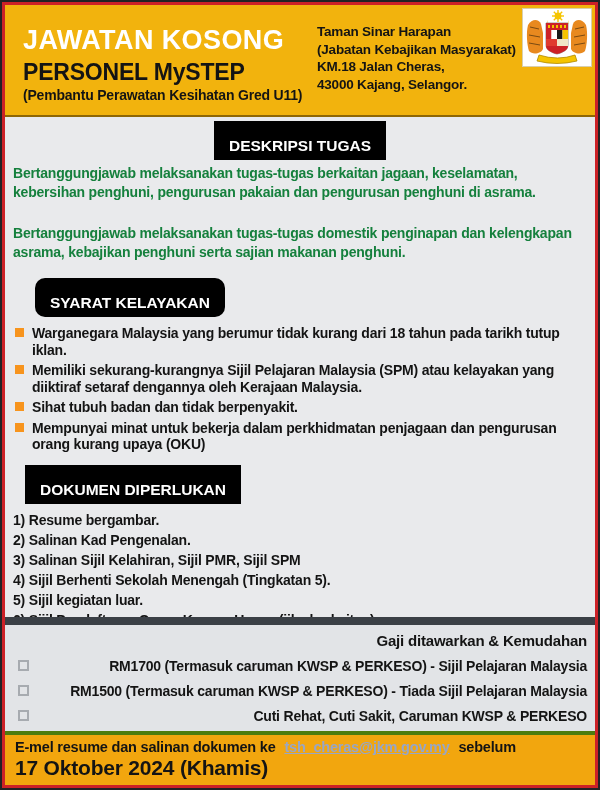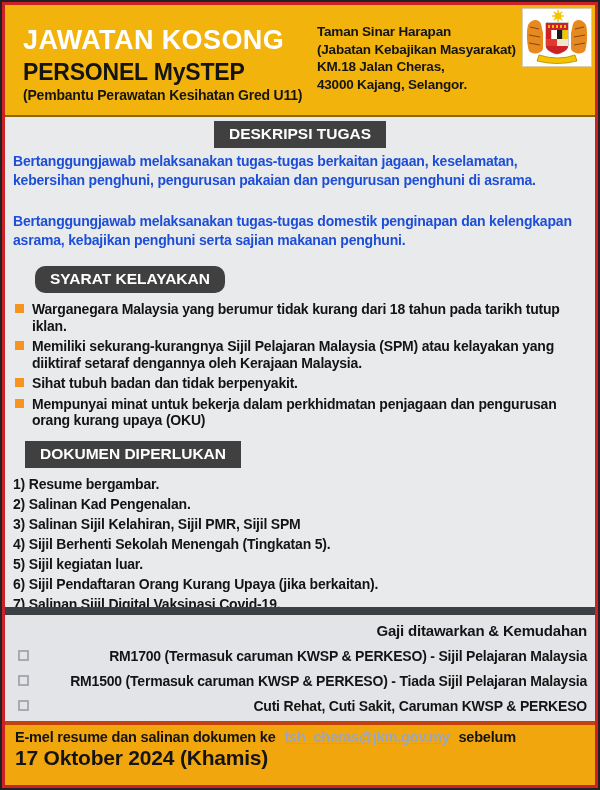--- a/index.html
+++ b/index.html
@@ -21,44 +21,44 @@
   .header-left { position:absolute; left:18px; top:20px; letter-spacing:-0.2px; }
   .title { font-size:27px; font-weight:bold; color:#ffffff; letter-spacing:0.4px; }
   .position { font-size:23px; font-weight:bold; color:#141414; margin-top:3px; }
   .grade { font-size:14px; font-weight:bold; color:#141414; margin-top:1px; }
   .address { position:absolute; left:312px; top:18px; font-size:13.5px; font-weight:bold;
              color:#141414; line-height:1.3; letter-spacing:-0.2px; }
   .logo-box { position:absolute; right:3px; top:3px; width:70px; height:59px;
               background:#ffffff; border:1px solid #d8cfae; }
   
   .bodysec { flex:1 1 auto; min-height:0; overflow:hidden; padding-top:4px; letter-spacing:-0.2px; }
-  .banner { display:inline-block; background:#404040; color:#ffffff; font-weight:bold;
-            font-size:15.5px; padding:4px 15px 5px; letter-spacing:0; }
+  .banner { display:inline-block; background:#000000; color:#ffffff; font-weight:bold;
+            font-size:15.5px; padding:16px 15px 5px; letter-spacing:0; }
   .banner-center { text-align:center; }
   .banner-syarat { margin:16px 0 0 30px;border-radius:10px; }
   .banner-dok { margin:8px 0 0 20px; }
-  .para { font-size:14px; font-weight:bold; color:#1d4ed8; line-height:19px;
+  .para { font-size:14px; font-weight:bold; color:#15803d; line-height:19px;
           margin:4px 16px 0 8px; }
   .para-gap { margin-top:22px; }
   ul.bullets { list-style:none; margin:8px 12px 0 10px; }
   ul.bullets li { position:relative; padding-left:17px; font-size:14px; font-weight:bold;
                   color:#141414; line-height:16.5px; margin-bottom:4px; }
   ul.bullets .sq { position:absolute; left:0; top:3px; width:9px; height:9px; background:#f7941d; }
   .doclist { margin:6px 10px 0 8px; }
   .doclist div { font-size:14px; font-weight:bold; color:#141414; line-height:20px; }
   
   .divider { flex:none; height:8px; background:#3b4046; }
   .gaji { flex:none; height:106px; background:#e2e4e7; padding:7px 8px 0 10px; letter-spacing:-0.2px;text-align:right; }
   .gaji-heading { font-size:15px; font-weight:bold; color:#141414; margin-bottom:5px; }
   .gaji-item { position:relative; padding-left:34px; font-size:14px; font-weight:bold;
                color:#141414; line-height:25px; }
   .checkbox { position:absolute; left:3px; top:6px; width:11px; height:11px;
               border:2px solid #a7abb0; background:transparent; }
   
-  .footer { flex:none; height:64px; background:#f2a60e; border-top:4px solid #c2410c;
+  .footer { flex:none; height:54px; background:#f2a60e; border-top:4px solid #4d7c0f;
             padding:4px 14px 0 10px; letter-spacing:-0.2px; }
   .footer-line1 { font-size:14.5px; font-weight:bold; color:#141414; }
   .email { color:#98a6c6; text-decoration:underline; margin:0 5px; cursor:pointer; }
   .footer-deadline { font-size:21px; font-weight:bold; color:#141414; margin-top:1px; }
 </style>
 </head>
 <body>
 
 <div class="page">
   <div class="frame">

